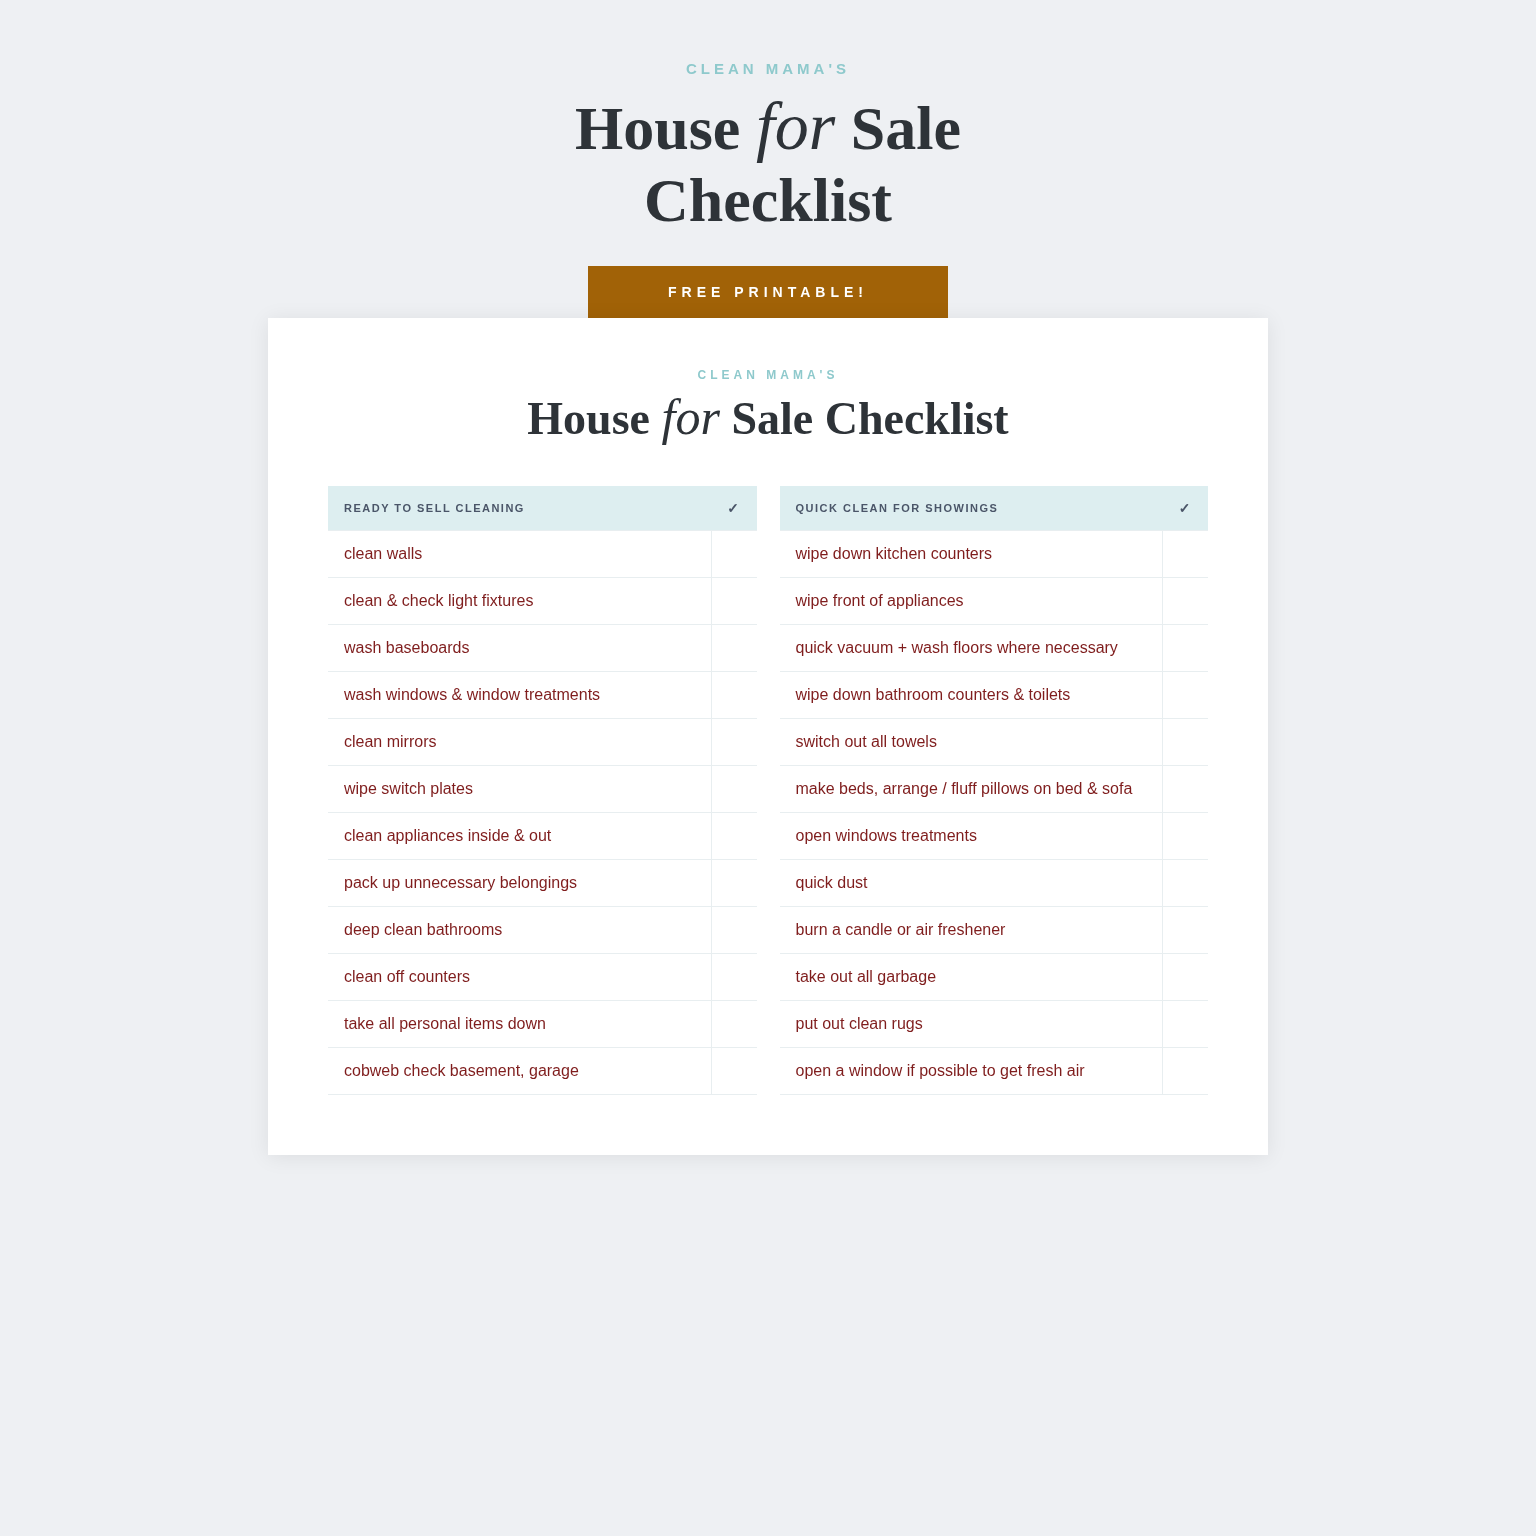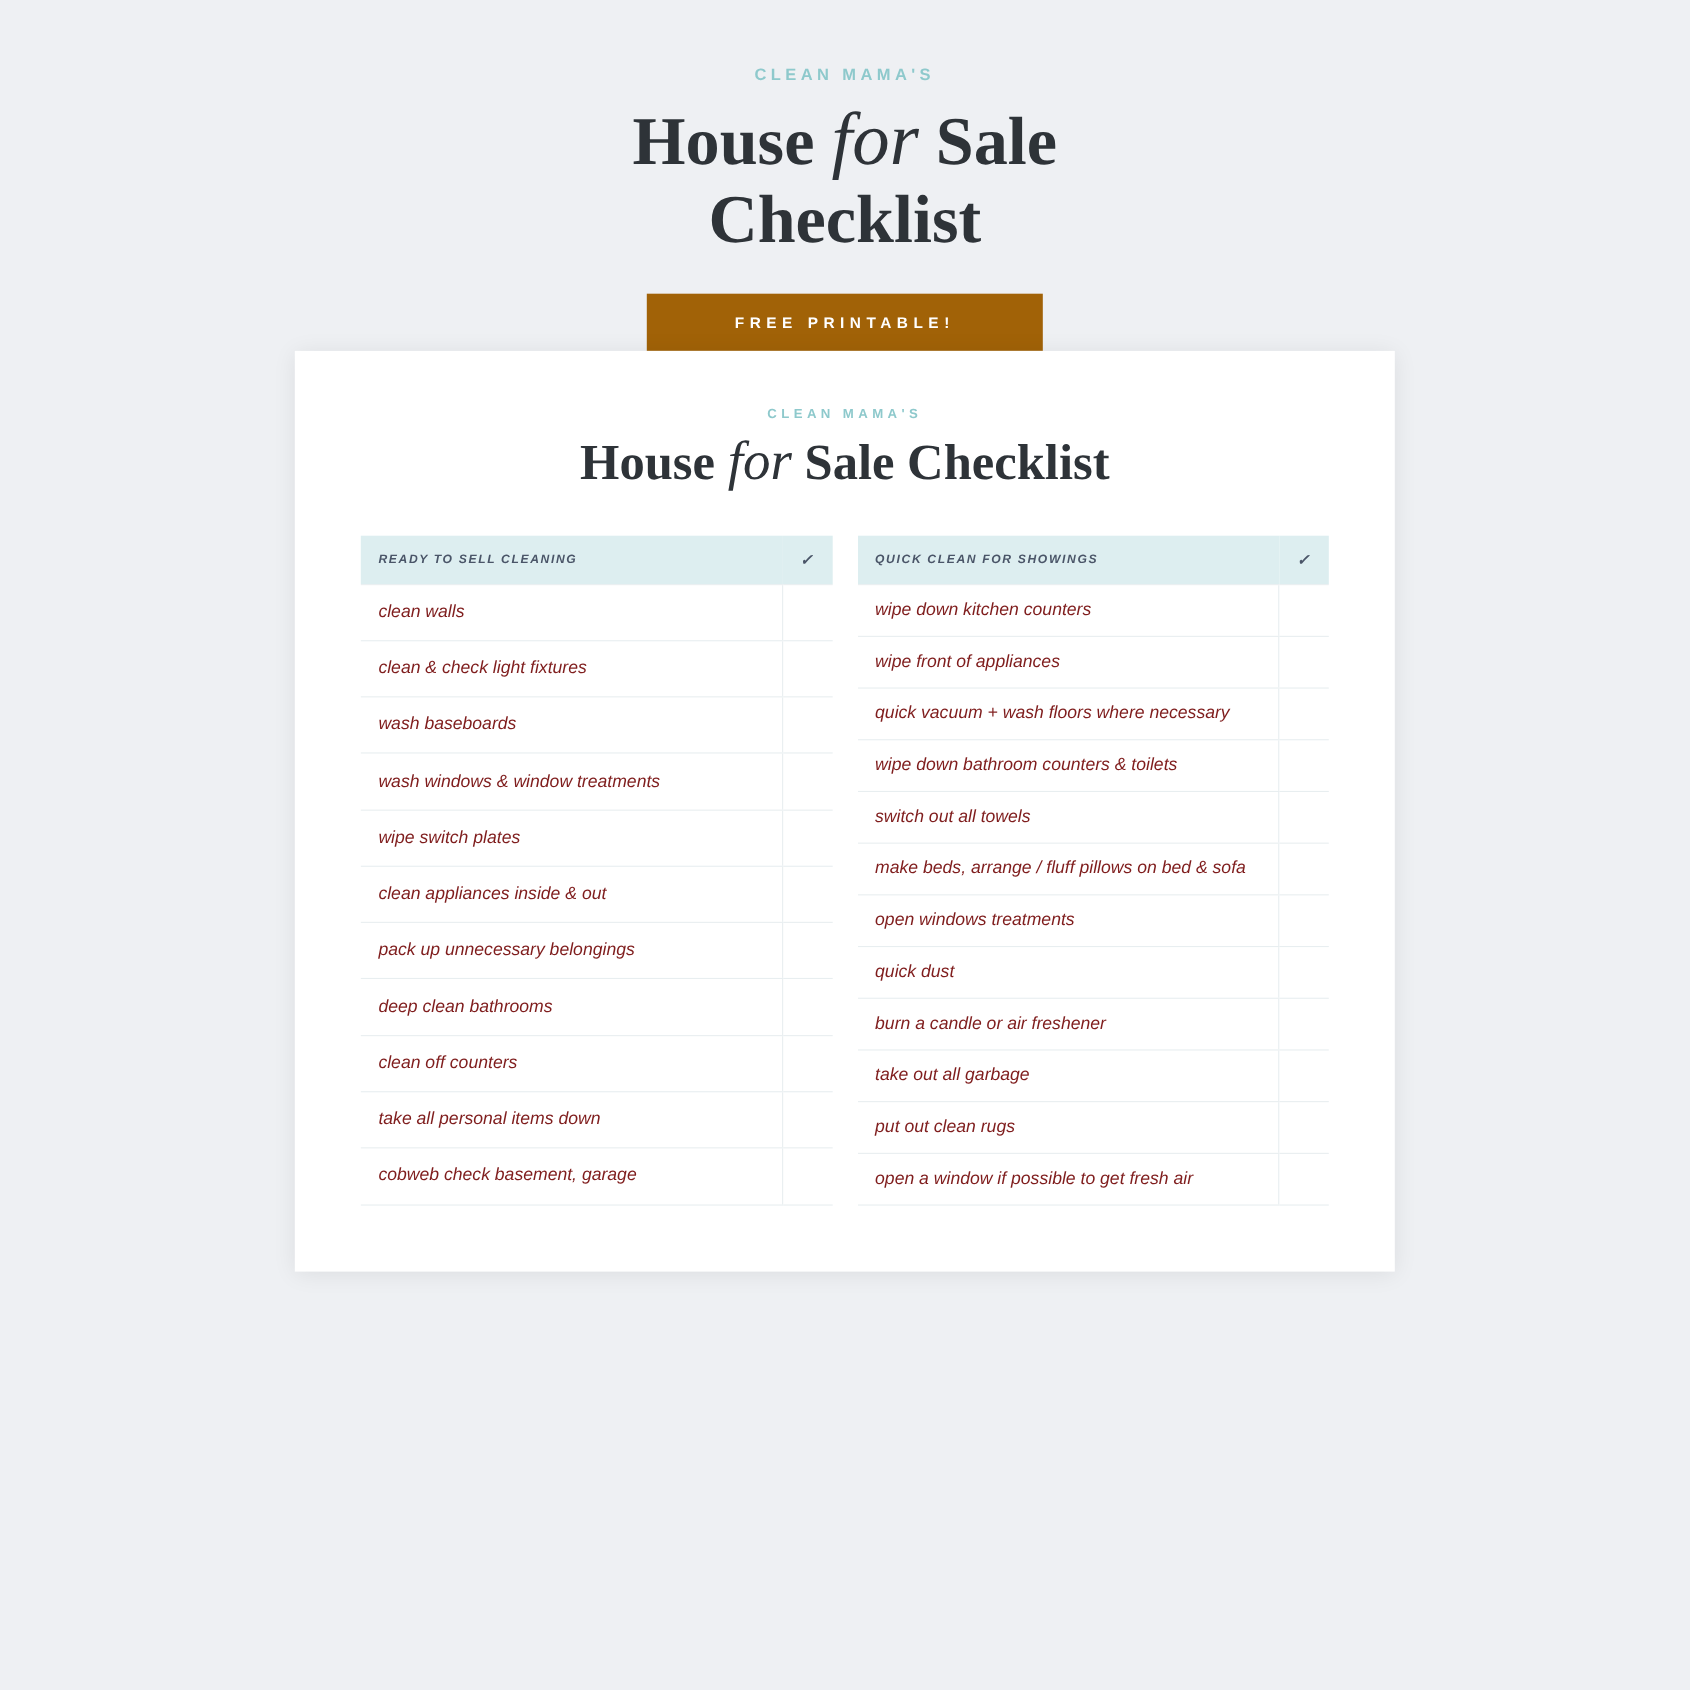--- a/index.html
+++ b/index.html
@@ -91,21 +91,20 @@
       font-family: 'Georgia', serif;
       font-style: italic;
       font-weight: 400;
       font-size: 50px;
     }
 
     .checklist-grid {
       display: grid;
       grid-template-columns: 1fr 1fr;
       gap: 23px;
-      font-style: italic;
     }
 
     .checklist-table {
       border-collapse: collapse;
       width: 100%;
       font-family: Arial, Helvetica, sans-serif;
     }
 
     .checklist-table .header-row td {
       background-color: #ddeef0;
@@ -190,20 +189,24 @@
     </tr>
           <tr class="item-row">
       <td>wash baseboards</td>
       <td class="check-col"></td>
     </tr>
           <tr class="item-row">
       <td>wash windows &amp; window treatments</td>
       <td class="check-col"></td>
     </tr>
           <tr class="item-row">
+      <td>clean mirrors</td>
+      <td class="check-col"></td>
+    </tr>
+          <tr class="item-row">
       <td>wipe switch plates</td>
       <td class="check-col"></td>
     </tr>
           <tr class="item-row">
       <td>clean appliances inside &amp; out</td>
       <td class="check-col"></td>
     </tr>
           <tr class="item-row">
       <td>pack up unnecessary belongings</td>
       <td class="check-col"></td>

